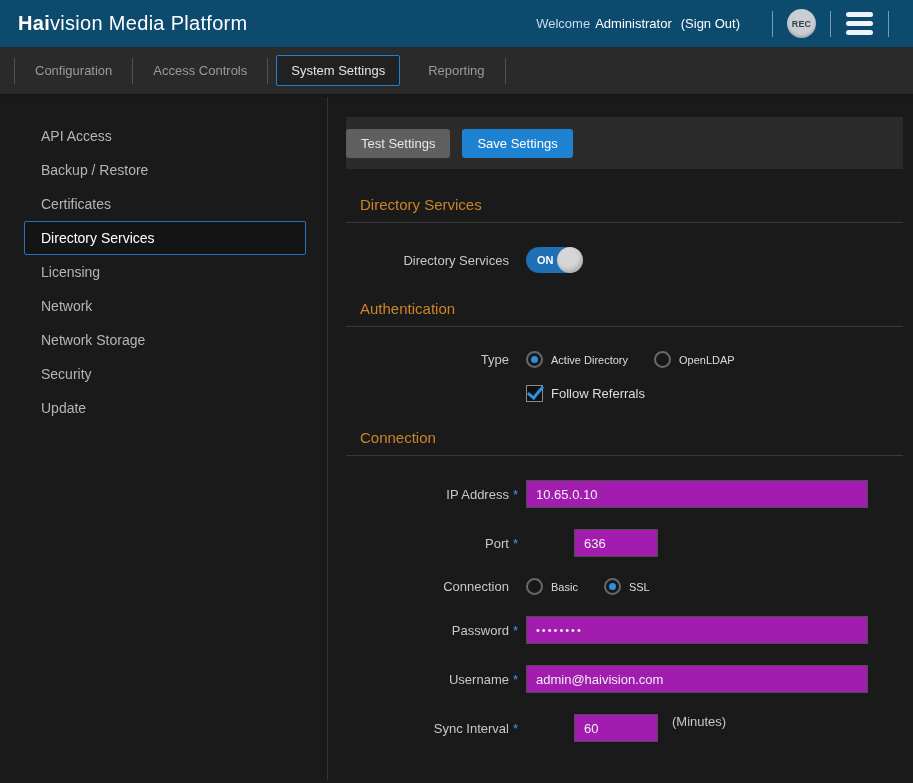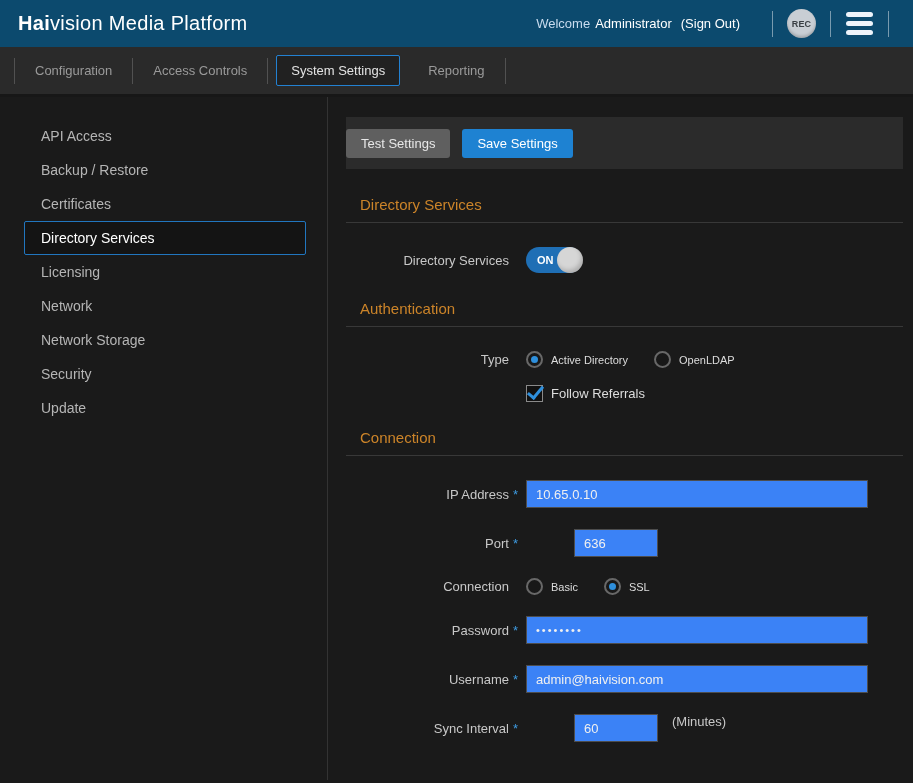--- a/index.html
+++ b/index.html
@@ -90,21 +90,21 @@
   .form-row.first { margin-top:24px; }
   .row-label {
     width:172px; flex-shrink:0; text-align:right;
     font-size:13px; color:#c8c8c8;
   }
   .asterisk { color:#3d9ae0; margin-left:4px; }
   .asterisk.hidden { visibility:hidden; }
   .row-control { margin-left:8px; display:flex; align-items:flex-start; }
 
   .text-input {
-    background:#3b82f6; border:1px solid #4d4d4d; color:#f0f0f0;
+    background:#a21caf; border:1px solid #4d4d4d; color:#f0f0f0;
     height:28px; padding:0 9px; font-size:13px; font-family:inherit;
   }
   .input-long { width:342px; }
   .input-short { width:84px;margin-left:48px; }
   input[type=password].text-input { letter-spacing:2px; font-size:11px; }
   .suffix { font-size:13px; color:#c8c8c8; margin-left:14px; }
 
   
   .toggle { position:relative; width:56px; height:26px; border-radius:13px; background:#1f6fb5; cursor:pointer; }
   .toggle-text { position:absolute; left:11px; top:50%; transform:translateY(-50%); color:#ffffff; font-size:11px; font-weight:700; }

